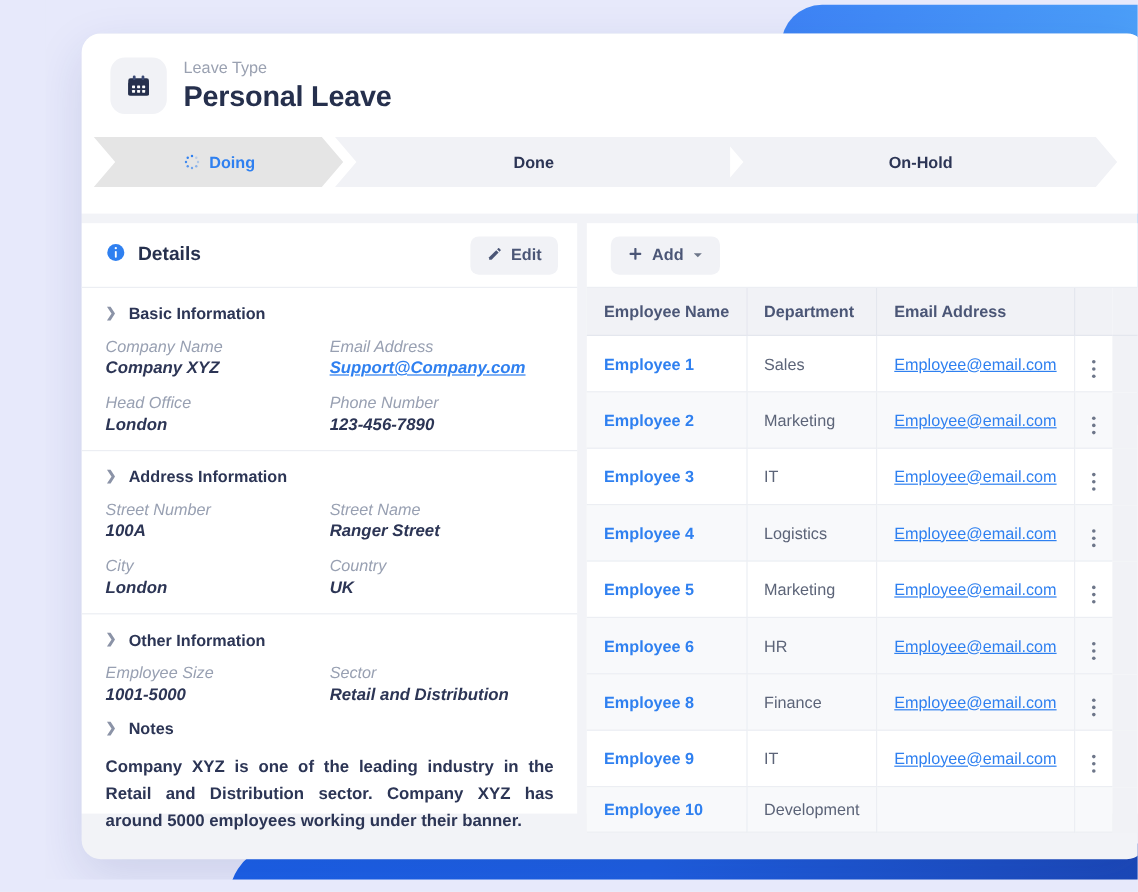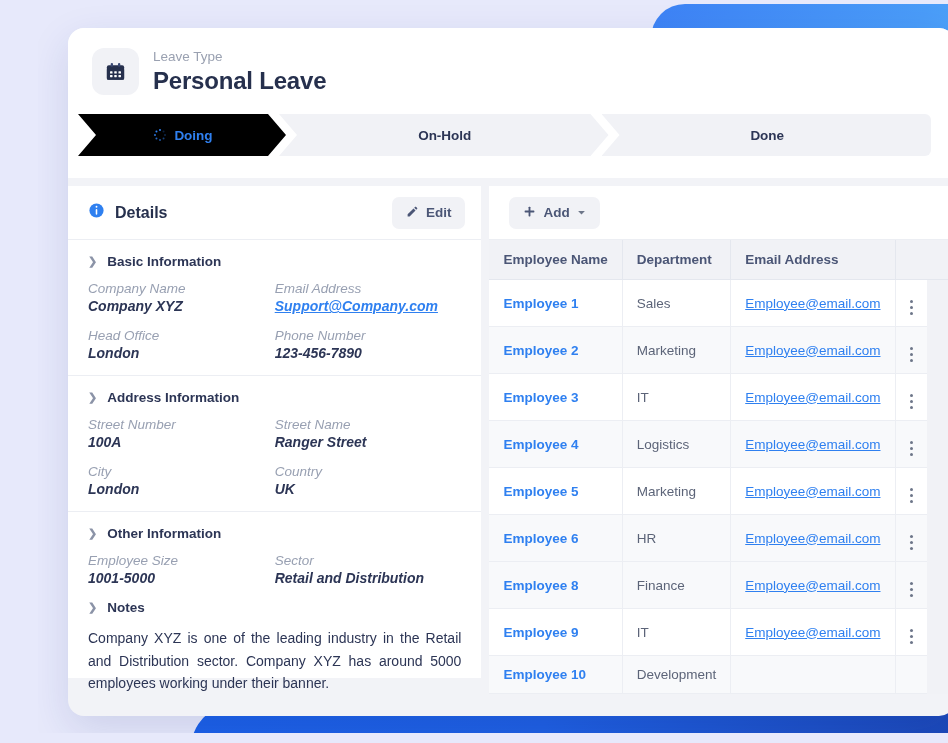--- a/index.html
+++ b/index.html
@@ -109,21 +109,21 @@
   .step.s-first {
     flex: 0 0 219px;
     background: #32bf7f;
     color: #ffffff;
     border-radius: 6px 0 0 6px;
     clip-path: polygon(0 0, calc(100% - 18px) 0, 100% 50%, calc(100% - 18px) 100%, 0 100%);
     padding-right: 12px;
   }
   .step.s-doing {
     flex: 0 0 208px;
-    background: #000000;
+    background: #e5e5e5;
     color: #2f80f0;
     clip-path: polygon(0 0, calc(100% - 18px) 0, 100% 50%, calc(100% - 18px) 100%, 0 100%, 18px 50%);
     margin-left: -14px;
     padding-left: 14px;
     padding-right: 12px;
   }
   .step.s-plain {
     flex: 1 1 0;
     background: #f1f2f6;
     color: #2c3555;
@@ -228,21 +228,21 @@
     color: #2c3555;
   }
   .field-value.link {
     color: #2f80f0;
     text-decoration: underline;
     font-weight: bold;
     cursor: pointer;
   }
   .notes-text {
     font-size: 14px;
-    font-weight: normal;
+    font-weight: bold;
     color: #2c3555;
     line-height: 1.62;
     text-align: justify;
   }
 
   
   .tbl { width: 100%; border-collapse: collapse; }
   .tbl th {
     background: #f1f2f6;
     font-size: 13.5px;
@@ -349,26 +349,26 @@
                 <circle cx="12" cy="20.6" r="1.7" opacity="0.65"></circle>
                 <circle cx="5.9" cy="18.1" r="1.7" opacity="0.8"></circle>
                 <circle cx="3.4" cy="12" r="1.7" opacity="0.9"></circle>
                 <circle cx="5.9" cy="5.9" r="1.75" opacity="1"></circle>
               </g>
             </svg>
           </span>
           <span>Doing</span>
         </div>
 
+        <div class="step s-plain s-last">
+          <span>Done</span>
+        </div>
+
         <div class="step s-plain">
           <span>On-Hold</span>
-        </div>
-
-        <div class="step s-plain s-last">
-          <span>Done</span>
         </div>
       </div>
     </div>
 
     <div class="body">
 
       <div class="panel-left">
 
         <div class="panel-head">
           <div class="panel-head-left">

